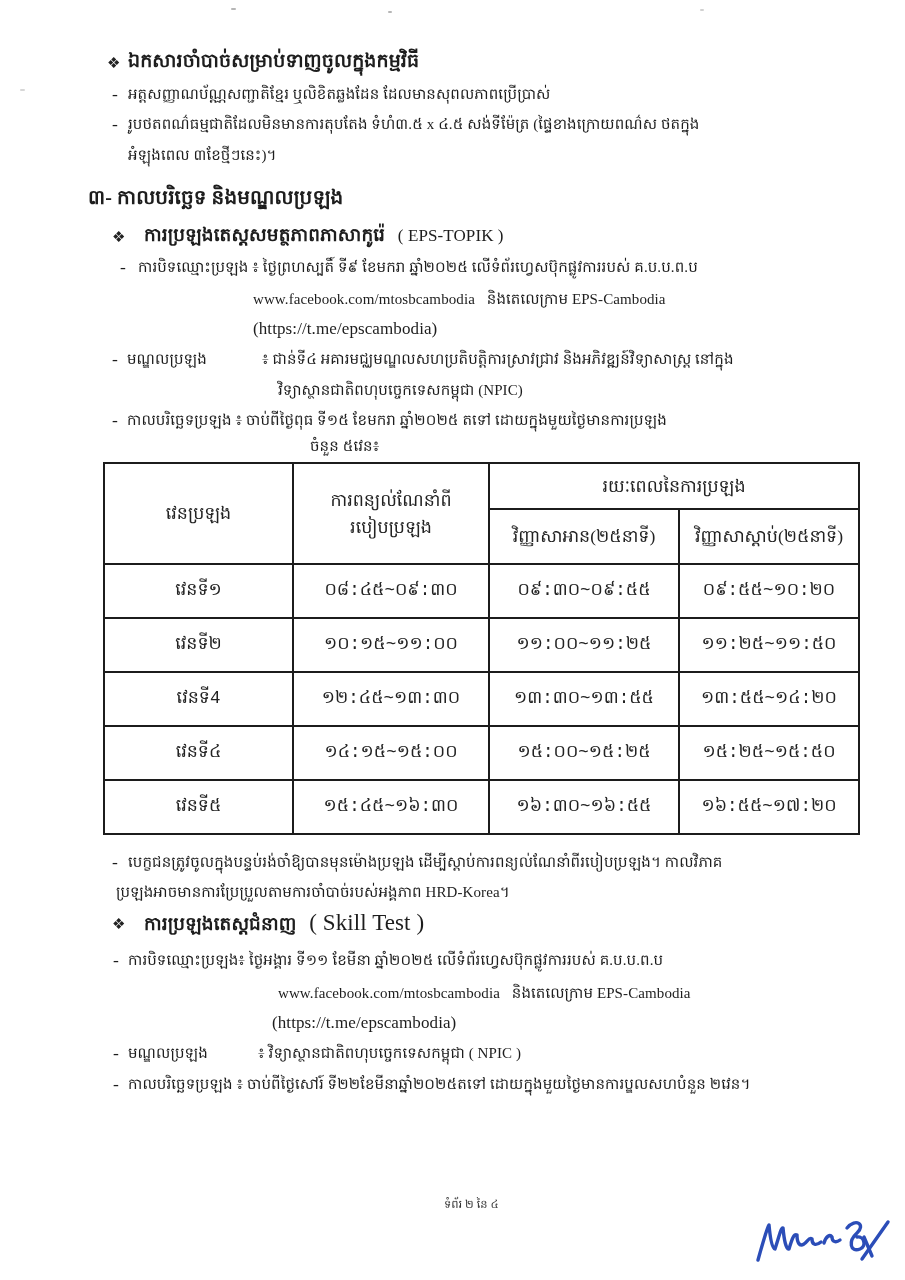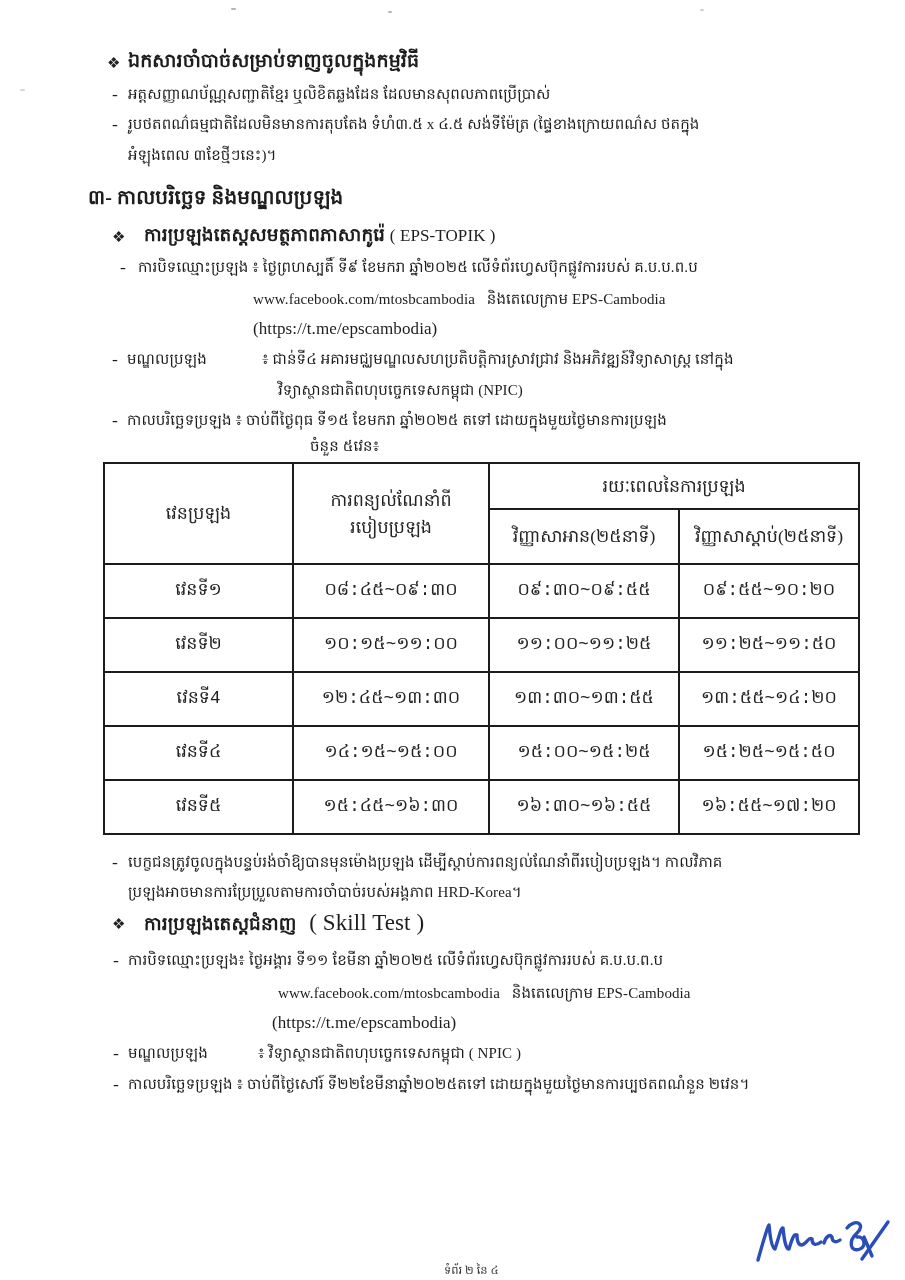--- a/index.html
+++ b/index.html
@@ -62,21 +62,21 @@
 
   <span class="line dash" style="left:112px;top:114px;">-</span>
   <span class="line" style="left:128px;top:114px;">រូបថតពណ៌ធម្មជាតិដែលមិនមានការតុបតែង ទំហំ៣.៥ x ៤.៥ សង់ទីម៉ែត្រ (ផ្ទៃខាងក្រោយពណ៌ស ថតក្នុង</span>
   <span class="line" style="left:128px;top:145px;">អំឡុងពេល ៣ខែថ្មីៗនេះ)។</span>
 
   <span class="line sec-head" style="left:88px;top:184px;">៣- កាលបរិច្ឆេទ និងមណ្ឌលប្រឡង</span>
 
   <span class="line diamond" style="left:112px;top:228px;">❖</span>
   <span class="line sub-head" style="left:144px;top:223px;">
     <span>ការប្រឡងតេស្តសមត្ថភាពភាសាកូរ៉េ</span>
-    <span style="font-weight: normal; font-size: 17px; ">( EPS-TOPIK )</span>
+    <span style="font-weight: normal; font-size: 17px; margin-left: 8px;">( EPS-TOPIK )</span>
   </span>
 
   <span class="line dash" style="left:120px;top:257px;">-</span>
   <span class="line" style="left:138px;top:257px;">ការបិទឈ្មោះប្រឡង ៖ ថ្ងៃព្រហស្បតិ៍ ទី៩ ខែមករា ឆ្នាំ២០២៥ លើទំព័រហ្វេសប៊ុកផ្លូវការរបស់ គ.ប.ប.ព.ប</span>
   <span class="line" style="left:253px;top:289px;">
     <span>www.facebook.com/mtosbcambodia</span>
     <span style="margin-left: 8px;">និងតេលេក្រាម EPS-Cambodia</span>
   </span>
   <span class="line latin-note" style="left:253px;top:319px;">(https://t.me/epscambodia)</span>
 
@@ -137,44 +137,44 @@
       <td>វេនទី៥</td>
       <td>១៥:៤៥~១៦:៣០</td>
       <td>១៦:៣០~១៦:៥៥</td>
       <td>១៦:៥៥~១៧:២០</td>
     </tr>
   </tbody>
     </table>
 
   <span class="line dash" style="left:112px;top:852px;">-</span>
   <span class="line" style="left:128px;top:852px;">បេក្ខជនត្រូវចូលក្នុងបន្ទប់រង់ចាំឱ្យបានមុនម៉ោងប្រឡង ដើម្បីស្តាប់ការពន្យល់ណែនាំពីរបៀបប្រឡង។ កាលវិភាគ</span>
-  <span class="line" style="left:128px;top:882px;text-align:center;">ប្រឡងអាចមានការប្រែប្រួលតាមការចាំបាច់របស់អង្គភាព HRD-Korea។</span>
+  <span class="line" style="left:116px;top:882px;text-align:center;">ប្រឡងអាចមានការប្រែប្រួលតាមការចាំបាច់របស់អង្គភាព HRD-Korea។</span>
 
   <span class="line diamond" style="left:112px;top:915px;">❖</span>
   <span class="line sub-head" style="left:144px;top:910px;">
     <span>ការប្រឡងតេស្តជំនាញ</span>
     <span style="font-weight: normal; font-size: 23px; margin-left: 8px;">( Skill Test )</span>
   </span>
 
   <span class="line dash" style="left:113px;top:950px;">-</span>
   <span class="line" style="left:128px;top:950px;">ការបិទឈ្មោះប្រឡង៖ ថ្ងៃអង្គារ ទី១១ ខែមីនា ឆ្នាំ២០២៥ លើទំព័រហ្វេសប៊ុកផ្លូវការរបស់ គ.ប.ប.ព.ប</span>
   <span class="line" style="left:278px;top:983px;">
     <span>www.facebook.com/mtosbcambodia</span>
     <span style="margin-left: 8px;">និងតេលេក្រាម EPS-Cambodia</span>
   </span>
   <span class="line latin-note" style="left:272px;top:1013px;">(https://t.me/epscambodia)</span>
 
   <span class="line dash" style="left:113px;top:1043px;">-</span>
   <span class="line" style="left:128px;top:1043px;">មណ្ឌលប្រឡង</span>
   <span class="line" style="left:258px;top:1043px;">៖ វិទ្យាស្ថានជាតិពហុបច្ចេកទេសកម្ពុជា ( NPIC )</span>
 
   <span class="line dash" style="left:113px;top:1074px;">-</span>
-  <span class="line" style="left:128px;top:1074px;">កាលបរិច្ឆេទប្រឡង ៖ ចាប់ពីថ្ងៃសៅរ៍ ទី២២ខែមីនាឆ្នាំ២០២៥តទៅ ដោយក្នុងមួយថ្ងៃមានការប្បថតពណំនួន ២វេន។</span>
+  <span class="line" style="left:128px;top:1074px;">កាលបរិច្ឆេទប្រឡង ៖ ចាប់ពីថ្ងៃសៅរ៍ ទី២២ខែមីនាឆ្នាំ២០២៥តទៅ ដោយក្នុងមួយថ្ងៃមានការប្ឌលសហបំនួន ២វេន។</span>
 
-  <span class="footer-page" style="left:444px;top:1263px;">ទំព័រ ២ នៃ ៤</span>
+  <span class="footer-page" style="left:444px;top:1197px;">ទំព័រ ២ នៃ ៤</span>
 
   <svg class="sig" viewBox="0 0 140 62">
     <g fill="none" stroke="#2b4db8" stroke-width="3.4" stroke-linecap="round" stroke-linejoin="round">
       <path d="M6,48 C11,30 15,16 17,13 C18,24 20,36 23,37 C27,25 29,15 31,16 C32,27 34,38 37,37 C40,27 42,21 45,23 C45,30 47,35 52,32 C56,29 57,25 60,27 C60,33 64,34 69,30"></path>
       <path d="M72,31 C74,24 78,22 80,25 C80,30 84,31 88,28"></path>
       <path d="M95,16 C104,5 114,13 105,21 C96,29 98,41 108,37 C115,34 112,24 105,25"></path>
       <path d="M112,25 L120,44"></path>
       <path d="M110,47 L136,10"></path>
     </g>
   </svg>

